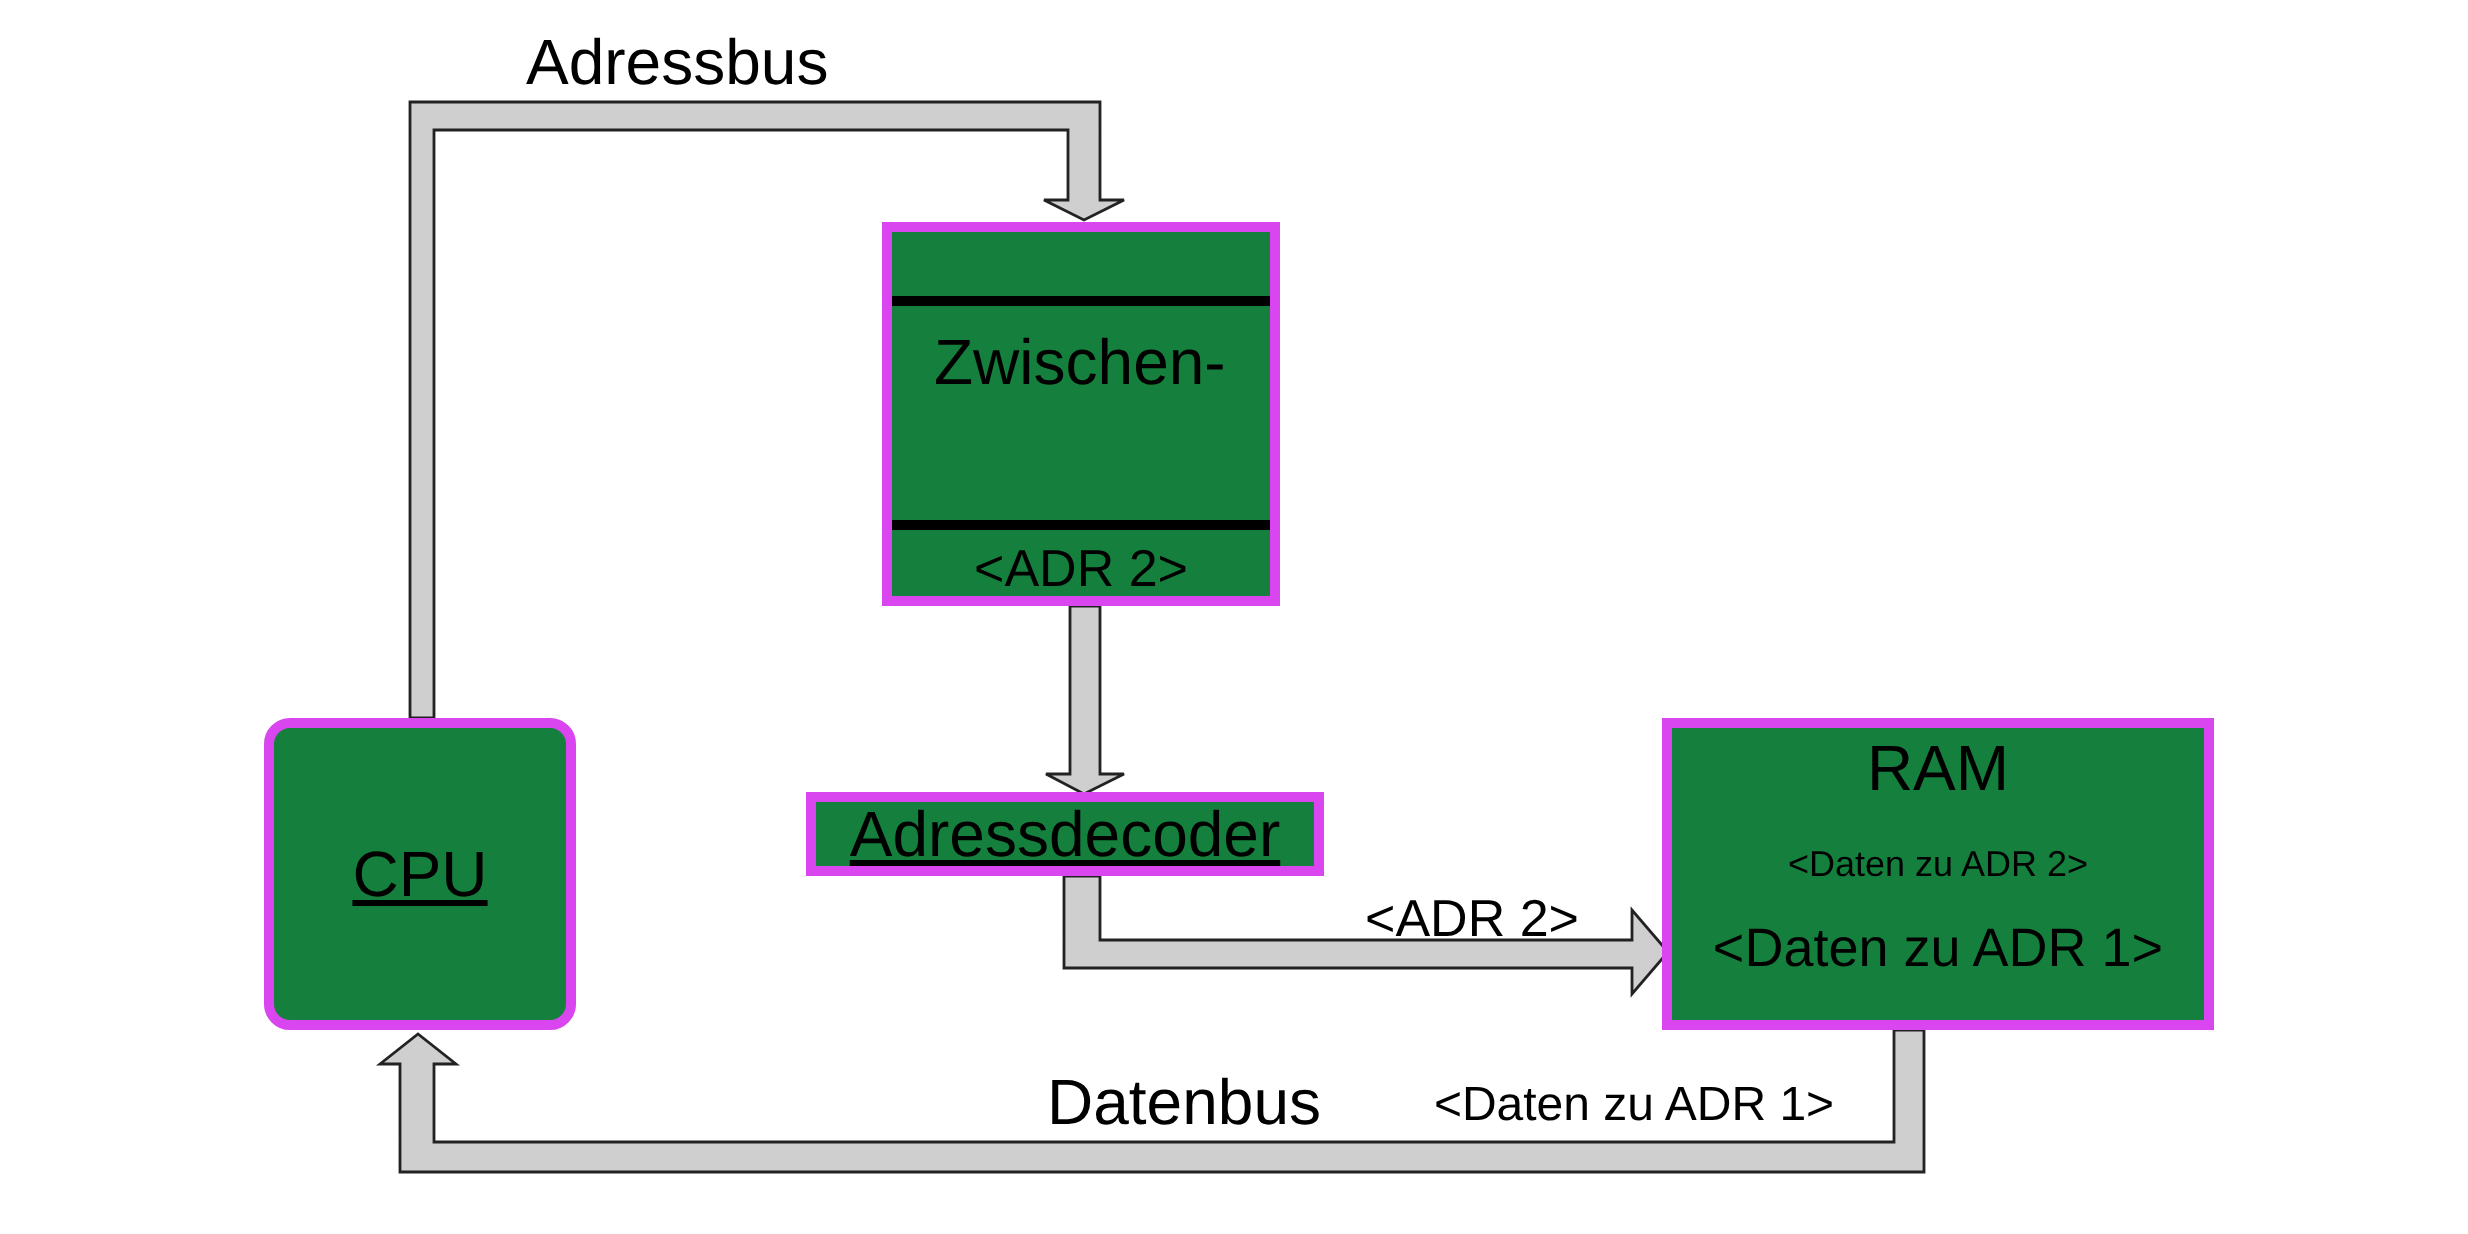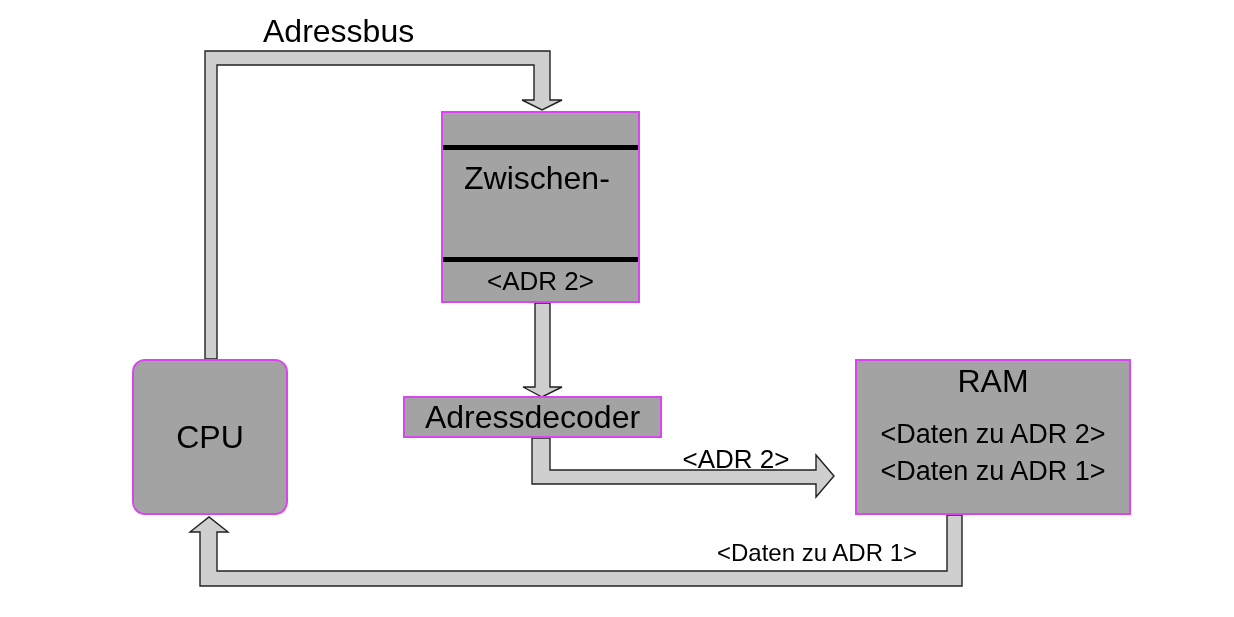--- a/index.html
+++ b/index.html
@@ -10,23 +10,24 @@
     background: #ffffff;
     font-family: "Liberation Sans", sans-serif;
     color: #000000;
     overflow: hidden;
   }
   svg.bus-layer { position:absolute; left:0; top:0; display:block; }
   svg.bus-layer polygon { stroke:#222222; stroke-width:1.4; stroke-linejoin:miter; }
 
   .box {
     position: absolute;
-    background: #a3a3a3;
-    border: 2px solid #d946ef;
+    background: #15803d;
+    border: 5px solid #d946ef;
     box-sizing: border-box;
+    text-decoration: underline;
   }
   .cpu {
     left:132px; top:359px; width:156px; height:156px;
     display:flex; align-items:center; justify-content:center;
     font-size:32px;
     border-radius:13px;
   }
   .buffer { left:441px; top:111px; width:199px; height:192px; }
   .buffer .divider { position:absolute; left:0; right:0; height:5px; background:#000000; }
   .buffer .d1 { top:32px; }
@@ -37,23 +38,23 @@
   }
   .buffer-slot {
     position:absolute; left:0; width:100%; top:153px;
     text-align:center; font-size:26px;
   }
   .decoder {
     left:403px; top:396px; width:259px; height:42px;
     display:flex; align-items:center; justify-content:center;
     font-size:32px;
   }
-  .ram { left:831px; top:359px; width:276px; height:156px;margin-left:24px; }
+  .ram { left:831px; top:359px; width:276px; height:156px; }
   .ram-title  { position:absolute; left:0; right:0; top:2px;  text-align:center; font-size:32px; }
-  .ram-entry1 { position:absolute; left:0; right:0; top:58px; text-align:center; font-size:27px; }
+  .ram-entry1 { position:absolute; left:0; right:0; top:58px; text-align:center; font-size:18px; }
   .ram-entry2 { position:absolute; left:0; right:0; top:95px; text-align:center; font-size:27px; }
 
   .lbl { position:absolute; white-space:nowrap; }
   .lbl-adressbus  { left:263px; top:13px;  width:212px; text-align:left; font-size:32px; }
   .lbl-adr2bus    { left:636px; top:444px; width:200px; text-align:center; font-size:26px; }
   .lbl-datenbus   { left:492px; top:533px; width:200px; text-align:center; font-size:32px; }
   .lbl-datenadr1  { left:707px; top:539px; width:220px; text-align:center; font-size:24px; }
 </style>
 </head>
 <body>
@@ -89,15 +90,16 @@
   </div>
 
   <div class="box ram">
     <div class="ram-title">RAM</div>
     <div class="ram-entry1">&lt;Daten zu ADR 2&gt;</div>
     <div class="ram-entry2">&lt;Daten zu ADR 1&gt;</div>
   </div>
 
   <div class="lbl lbl-adressbus">Adressbus</div>
   <div class="lbl lbl-adr2bus">&lt;ADR 2&gt;</div>
+  <div class="lbl lbl-datenbus">Datenbus</div>
   <div class="lbl lbl-datenadr1">&lt;Daten zu ADR 1&gt;</div>
 
 </div>
 
 </body></html>

